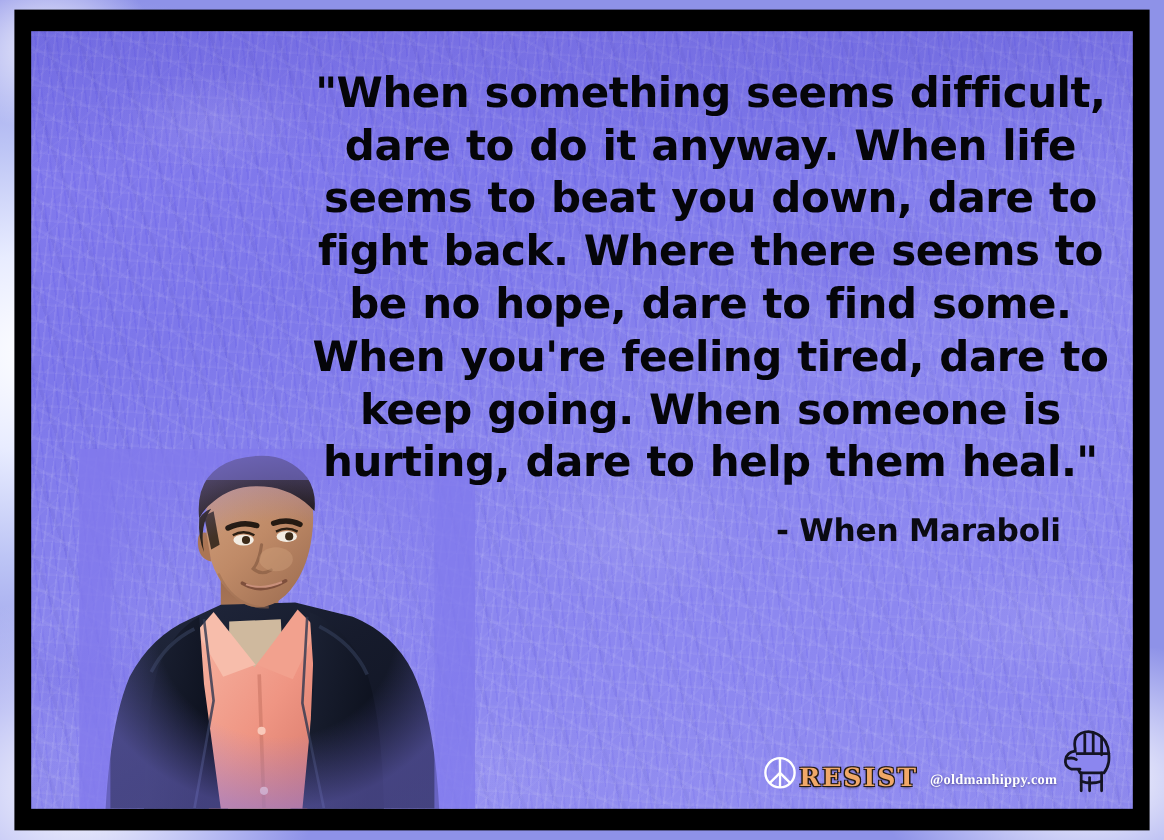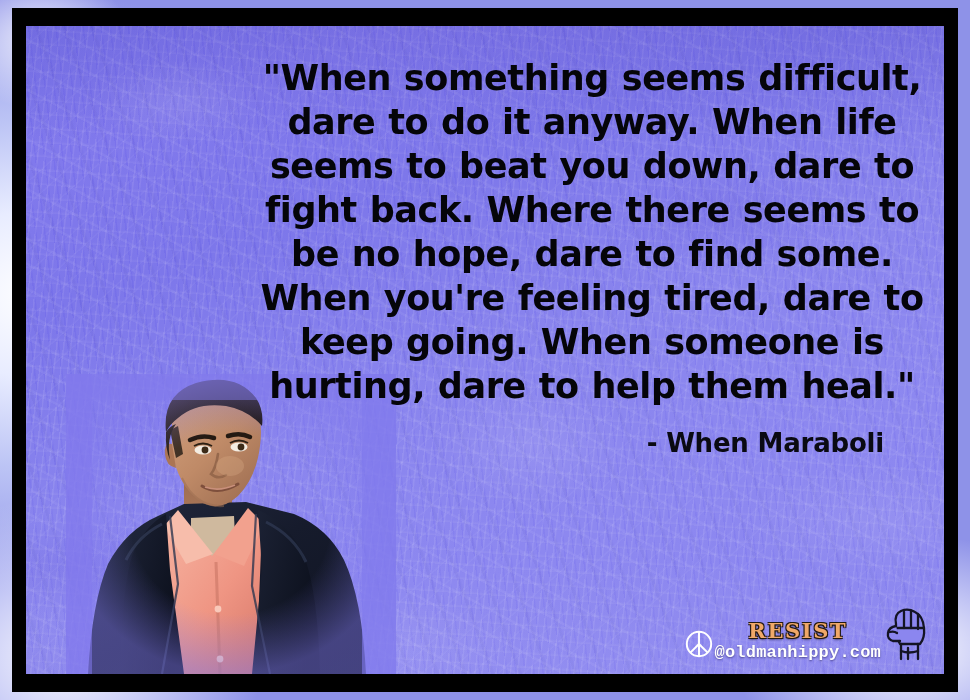--- a/index.html
+++ b/index.html
@@ -159,42 +159,43 @@
   }
   .wm-peace {
     width: 30px; height: 30px;
     margin-right: 1px;
     margin-bottom: 3px;
     flex: 0 0 auto;
   }
   .wm-peace svg { display:block; width:100%; height:100%; }
   .wm-words {
     display: flex;
-    flex-direction: column;
+    flex-direction: row;
     align-items: center;
     justify-content: flex-end;
     margin-bottom: 1px;
+    gap: 10px;
   }
   .wm-resist {
     font-family: "DejaVu Serif", serif;
     font-weight: 700;
     font-size: 21px;
     letter-spacing: 1.6px;
     color: #f0a868;
     text-shadow:
       -1px -1px 0 #241a12, 1px -1px 0 #241a12,
       -1px 1px 0 #241a12, 1px 1px 0 #241a12,
       0 2px 2px rgba(0,0,0,0.45);
     line-height: 1;
     margin-bottom: 3px;
   }
   .wm-domain {
-    font-family: Liberation Mono, monospace;
+    font-family: Liberation Serif, serif;
     font-weight: 700;
-    font-size: 17px;
+    font-size: 12px;
     color: #ffffff;
     letter-spacing: 0.2px;
     line-height: 1;
     text-shadow: 0 1px 2px rgba(20,15,70,0.55);
   }
   .wm-fist {
     width: 46px; height: 58px;
     margin-left: 3px;
     flex: 0 0 auto;
   }

